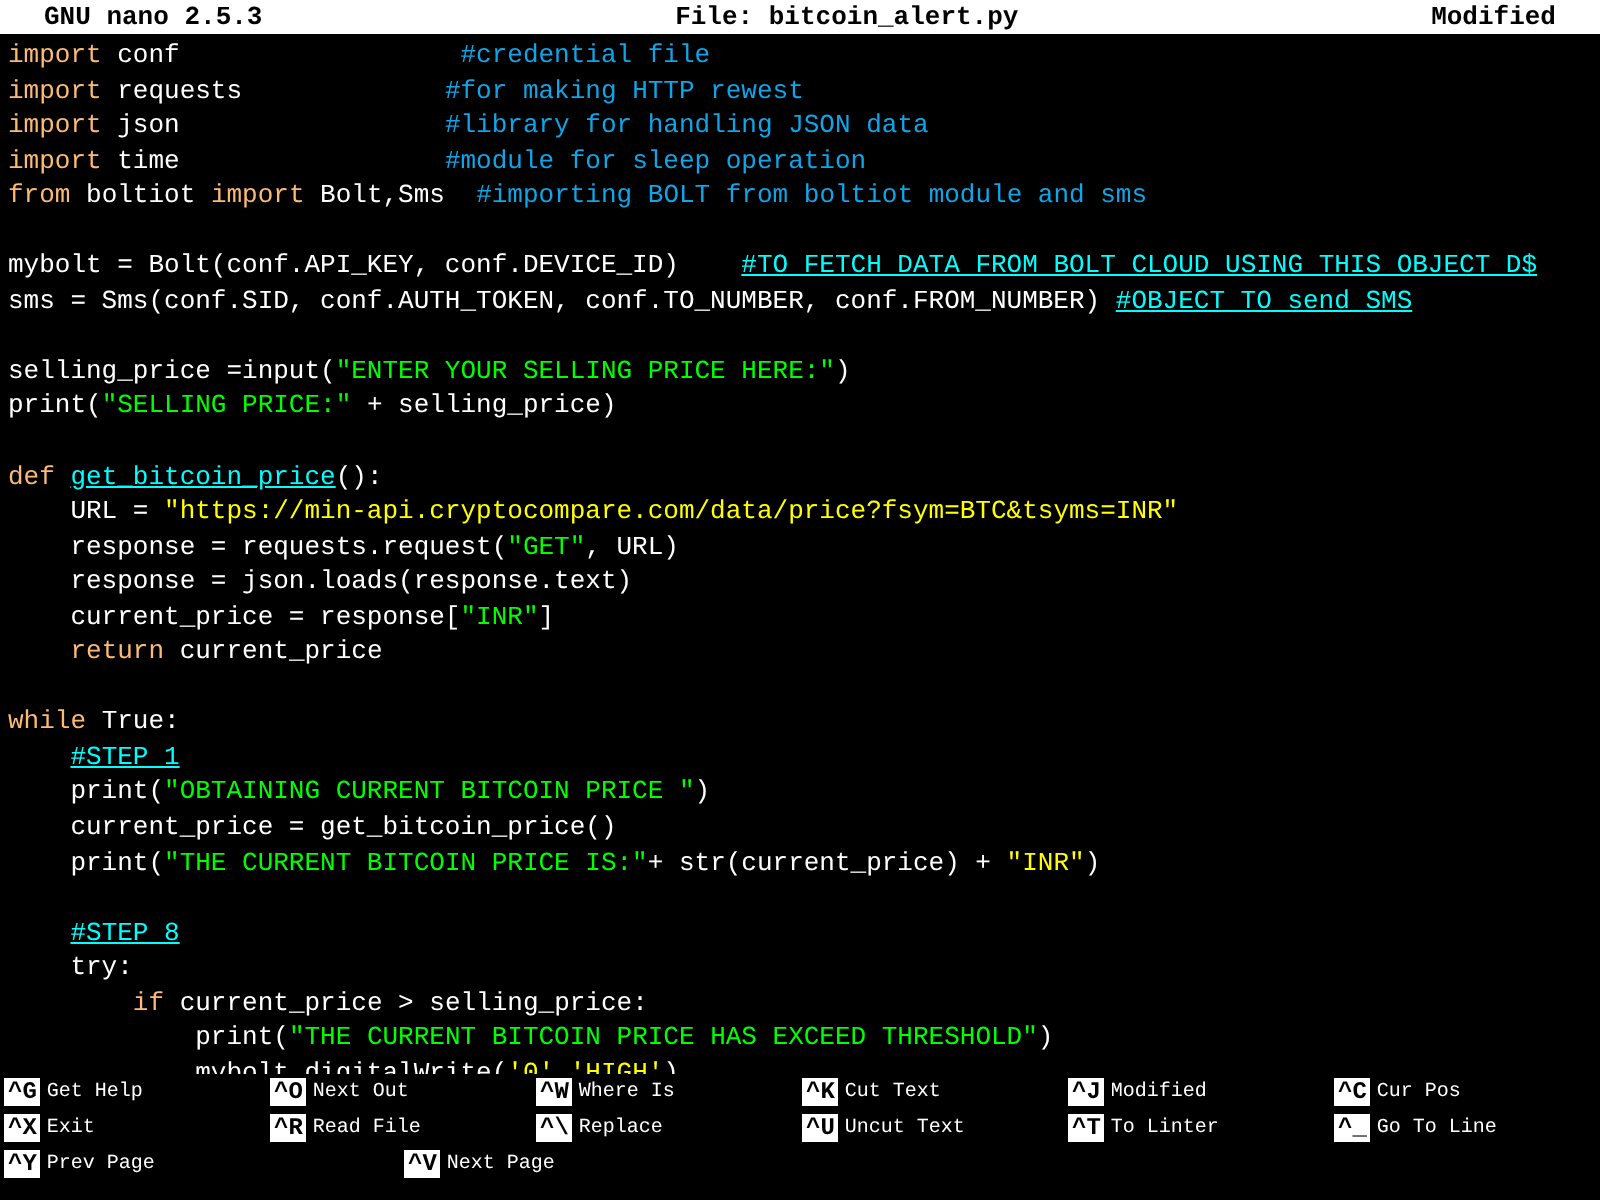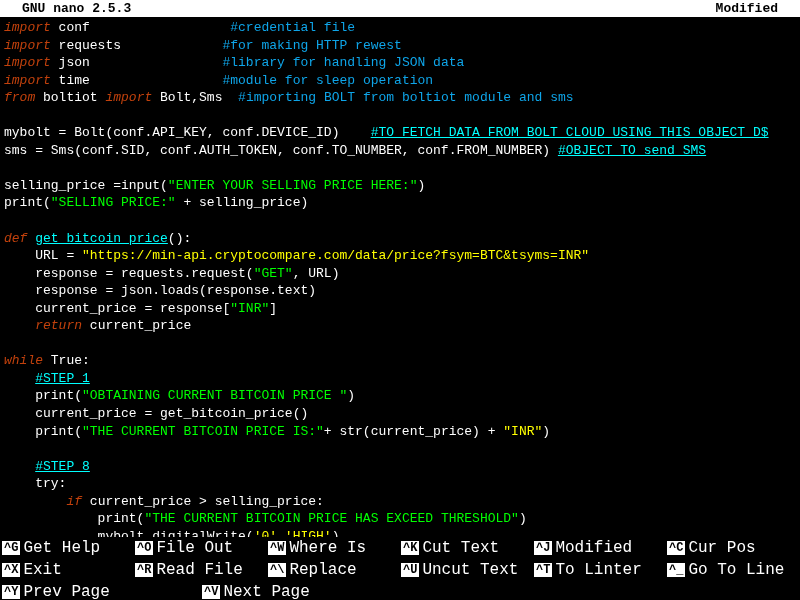--- a/index.html
+++ b/index.html
@@ -49,37 +49,38 @@
       background: #fff;
       color: #000;
       padding: 0 2px;
       font-weight: bold;
       white-space: nowrap;
       font-size: 12px;
       margin-right: 3px;
     }
     .shortcut-label {
       color: #fff;
-      font-size: 16px;
+      font-size: 10px;
       white-space: nowrap;
     }
 
     
     .kw-white { color: #ffffff; }
-    .kw-green { color: #c2410c; font-style: italic; }
+    .kw-green { color: #fdba74; }
     .kw-cyan { color: #00ffff; text-decoration: underline; }
     .comment { color: #0ea5e9; }
     .string-green { color: #00ff00; }
     .string-yellow { color: #ffff00; }
   </style>
 </head>
 <body>
 
 <div class="title-bar">
   <span>GNU nano 2.5.3</span>
+  <span>File: bitcoin_alert.py</span>
   <span>Modified</span>
 </div>
 
 <div class="editor-area"><span class="kw-green">import</span> conf                  <span class="comment">#credential file</span>
 <span class="kw-green">import</span> requests             <span class="comment">#for making HTTP rewest</span>
 <span class="kw-green">import</span> json                 <span class="comment">#library for handling JSON data</span>
 <span class="kw-green">import</span> time                 <span class="comment">#module for sleep operation</span>
 <span class="kw-green">from</span> boltiot <span class="kw-green">import</span> Bolt,Sms  <span class="comment">#importing BOLT from boltiot module and sms</span>
 
 mybolt = Bolt(conf.API_KEY, conf.DEVICE_ID)    <span class="kw-cyan">#TO FETCH DATA FROM BOLT CLOUD USING THIS OBJECT D$</span>
@@ -110,21 +111,21 @@
             mybolt.digitalWrite(,)_</div>
 
 <div class="status-bar">
   <div class="shortcut-row">
     <div class="shortcut-item">
       <span class="shortcut-key">^G</span>
       <span class="shortcut-label">Get Help</span>
     </div>
     <div class="shortcut-item">
       <span class="shortcut-key">^O</span>
-      <span class="shortcut-label">File Out</span>
+      <span class="shortcut-label">Next Out</span>
     </div>
     <div class="shortcut-item">
       <span class="shortcut-key">^W</span>
       <span class="shortcut-label">Where Is</span>
     </div>
     <div class="shortcut-item">
       <span class="shortcut-key">^K</span>
       <span class="shortcut-label">Cut Text</span>
     </div>
     <div class="shortcut-item">

